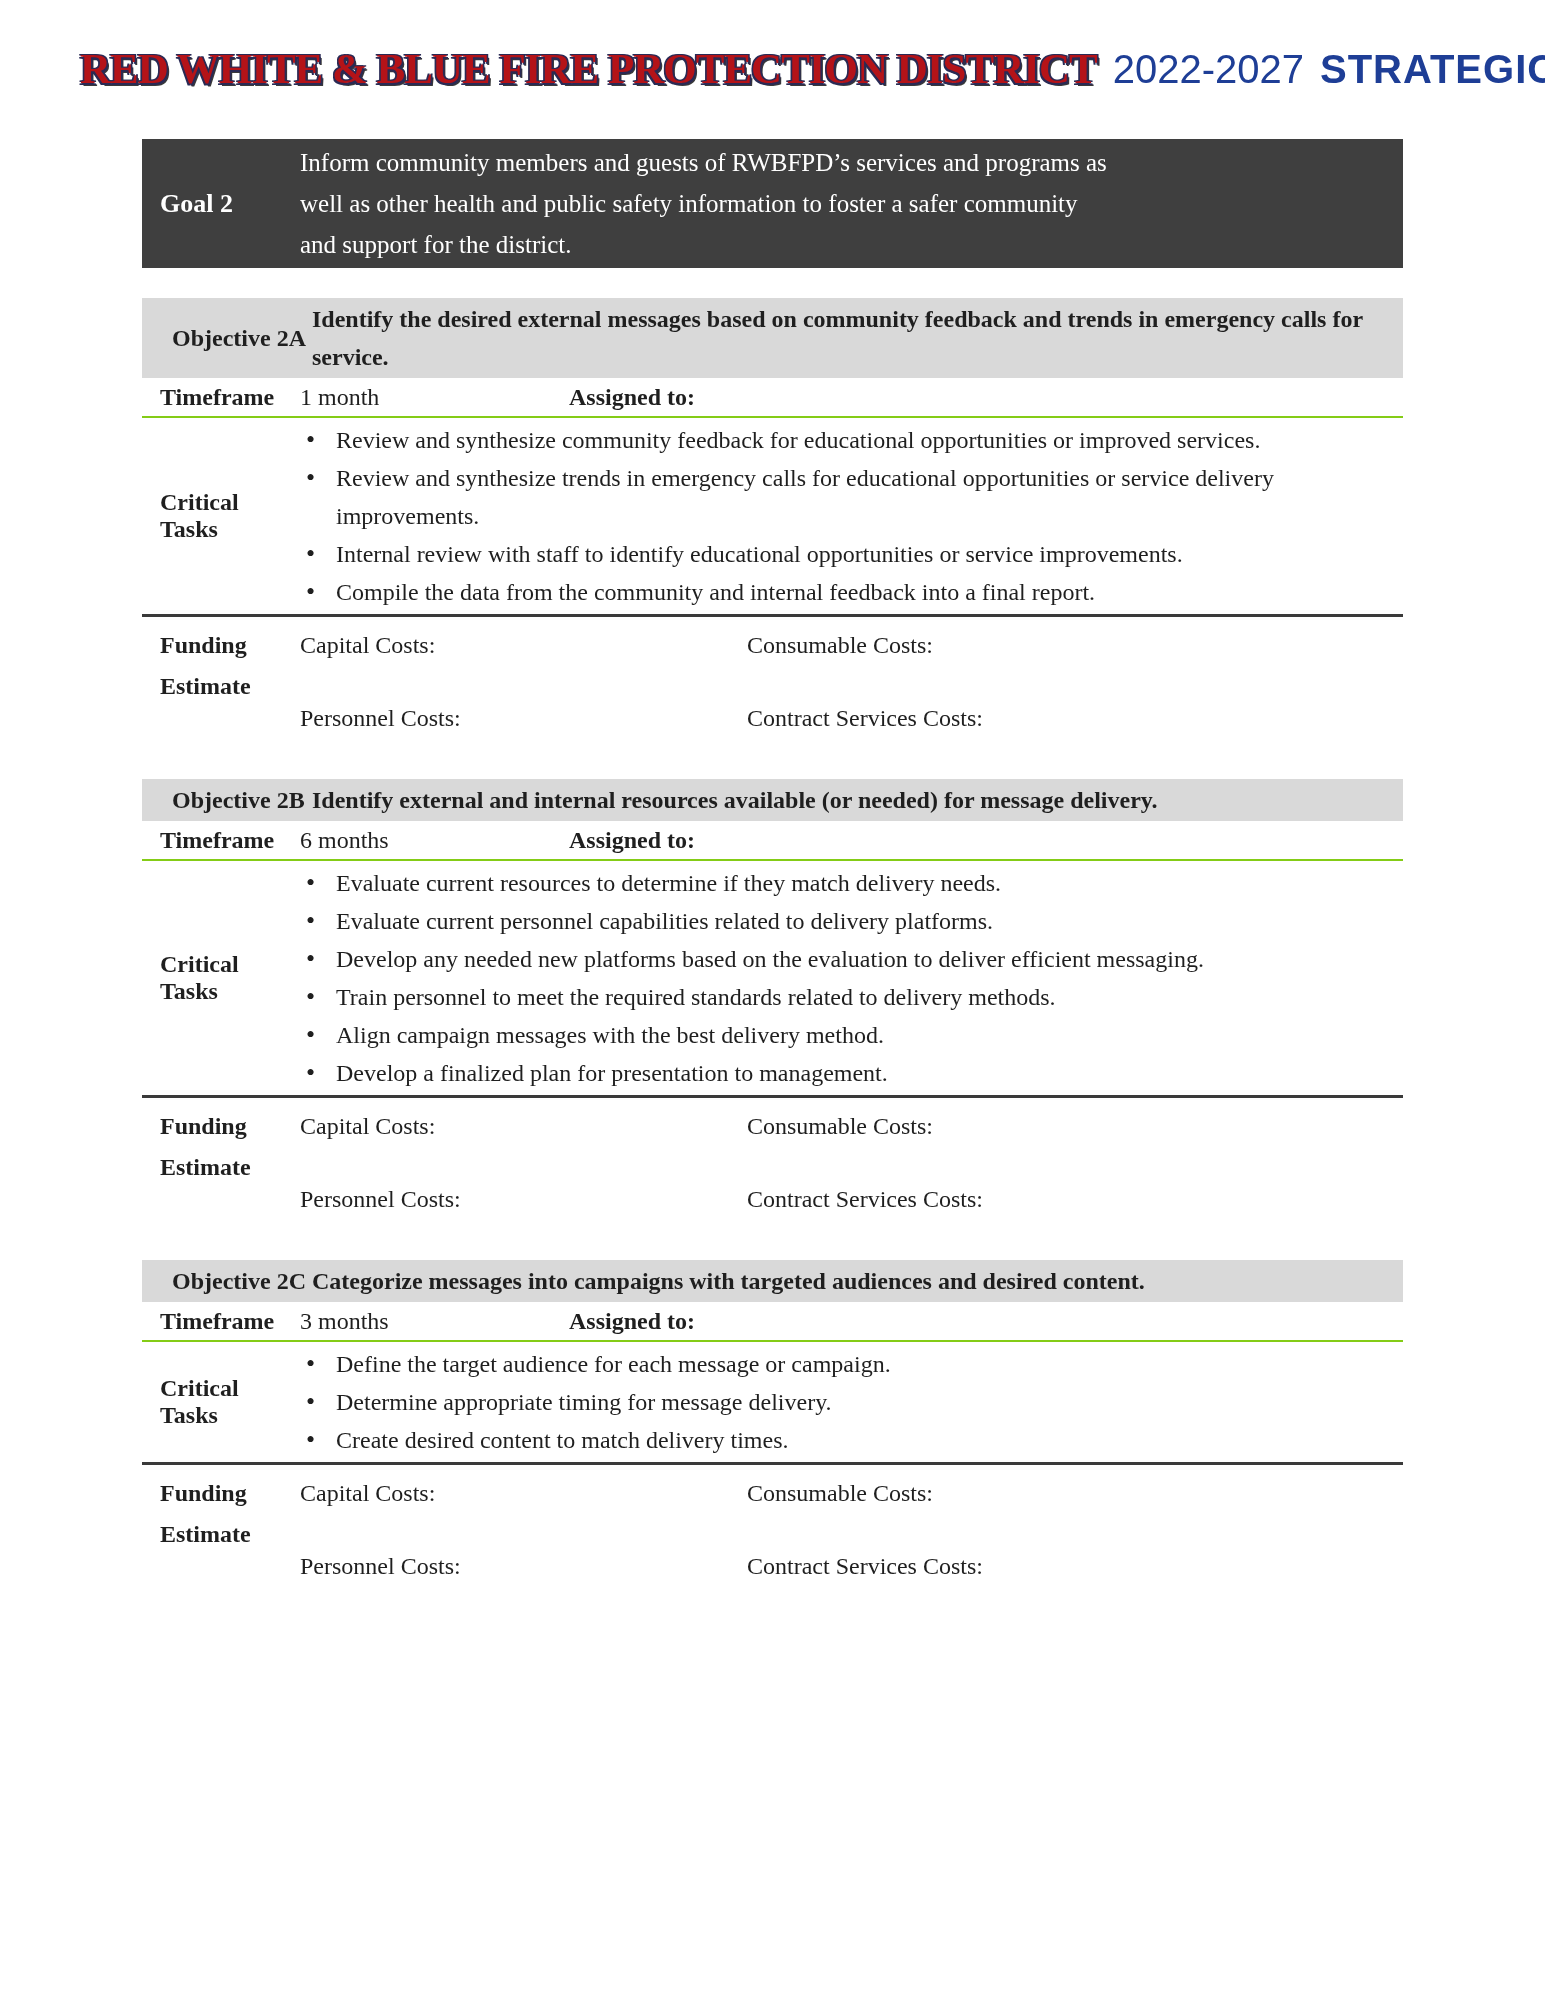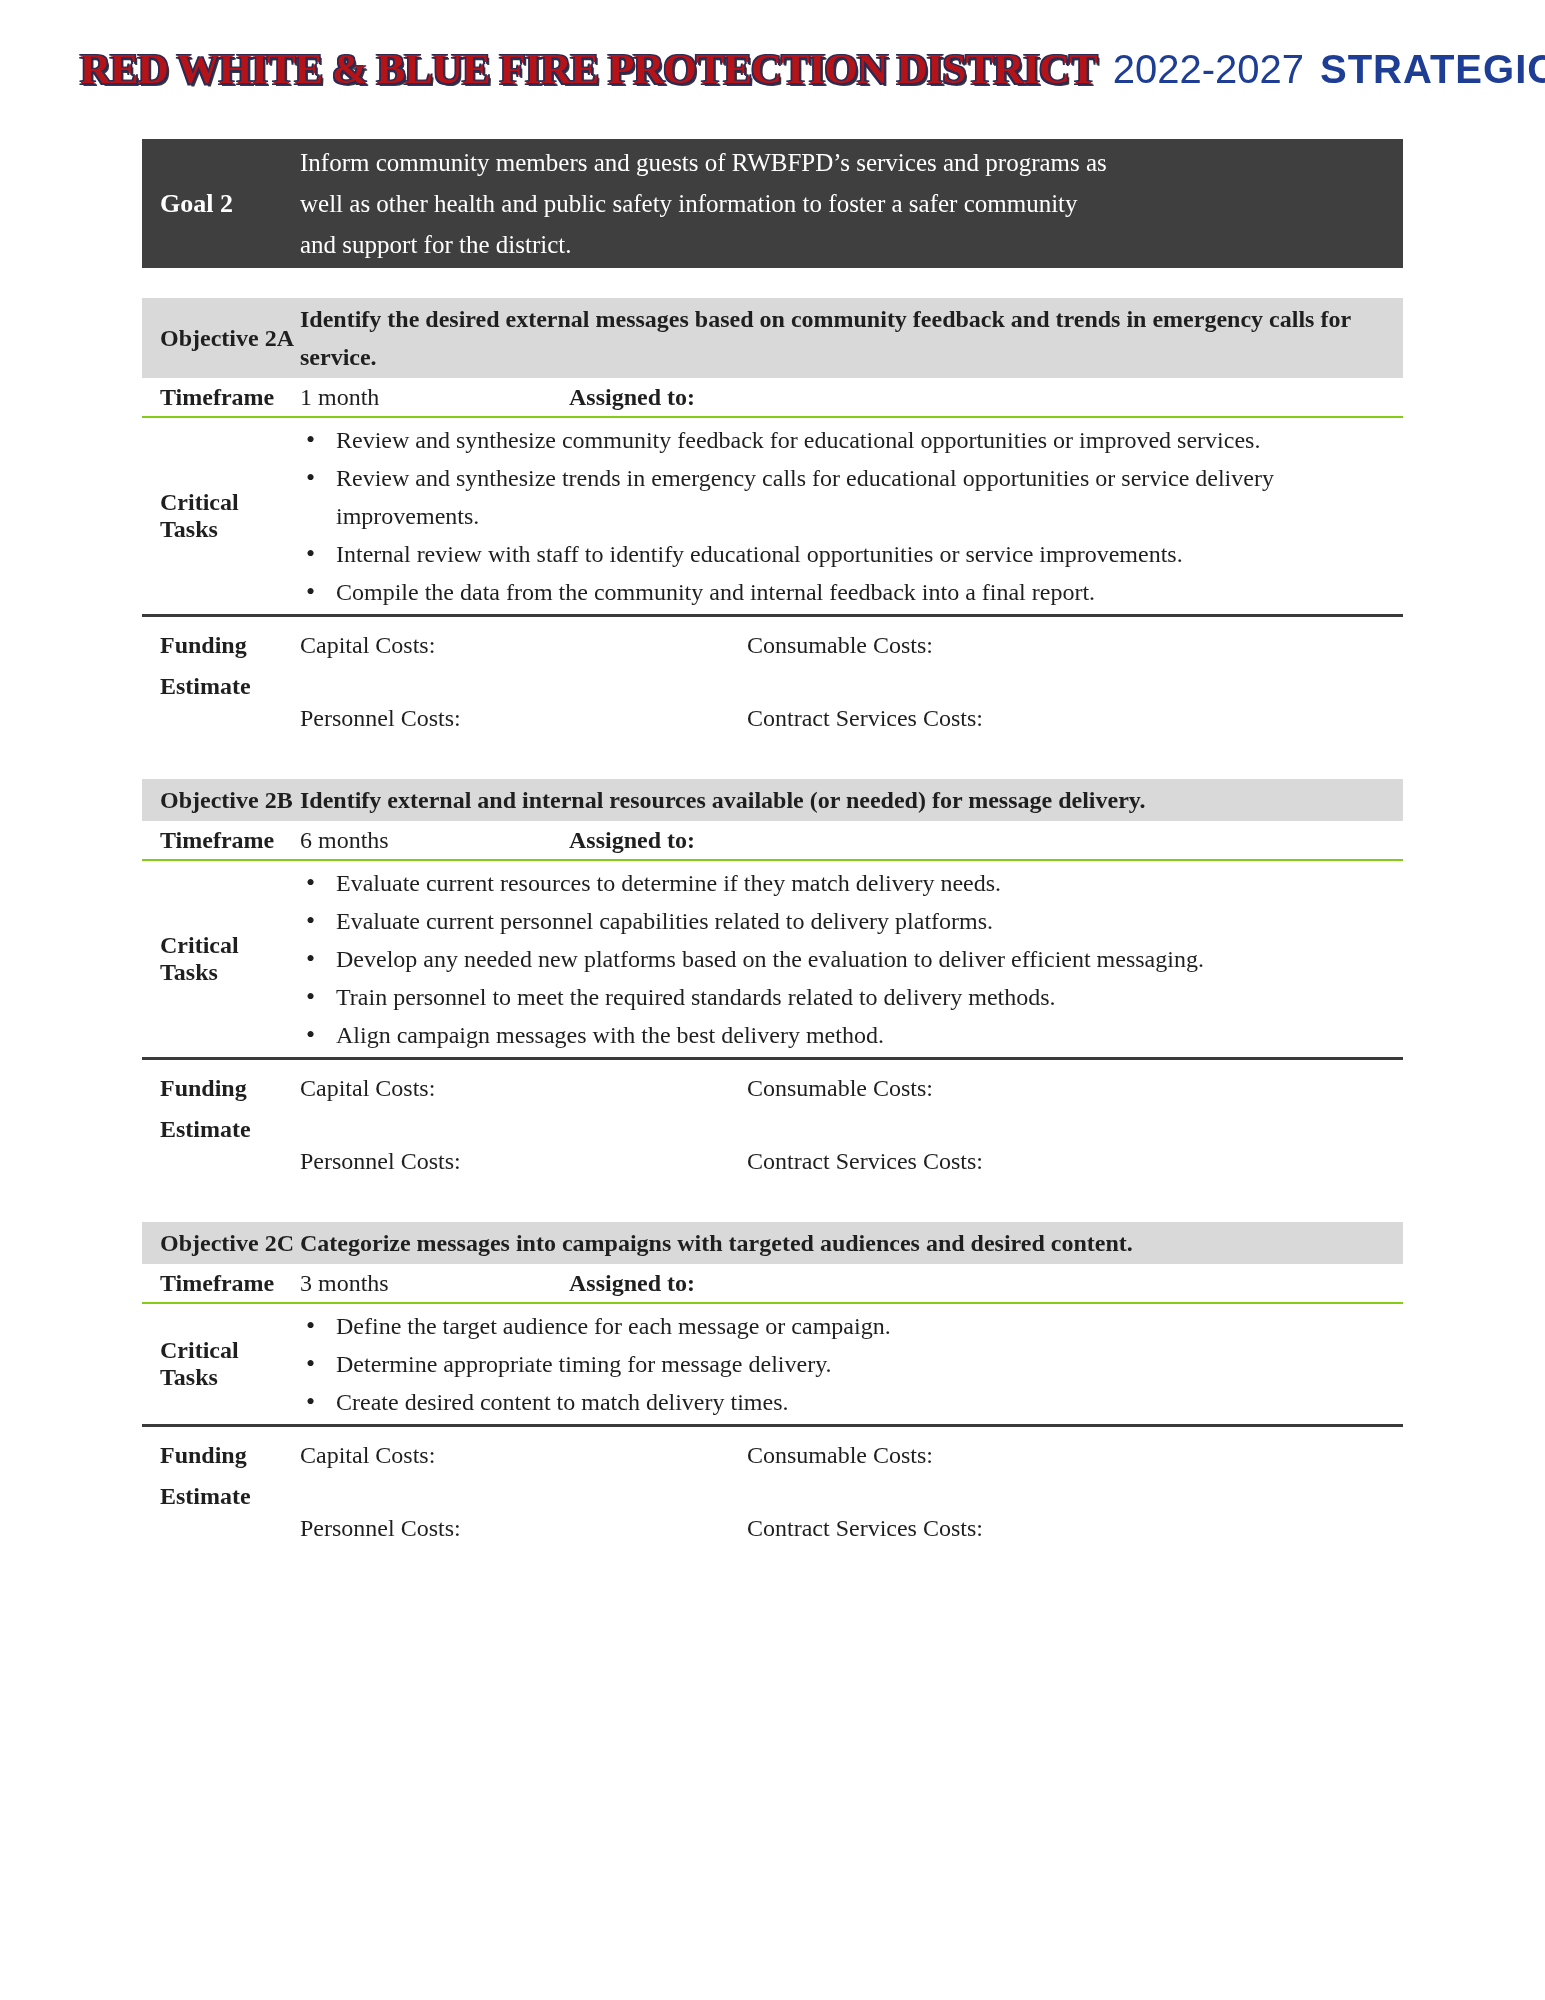--- a/index.html
+++ b/index.html
@@ -45,21 +45,21 @@
   }
   .label-cell {
     flex:0 0 158px; padding-left:18px;
     font-weight:bold;
   }
   .goal-row .label-cell { align-self:center; font-size:26px; }
   .goal-desc { flex:1; max-width:810px; line-height:41px; font-size:25px; }
 
   .obj-section { margin-top:30px; }
   .obj-head {
-    display:flex; background:#d9d9d9; padding:2px 0;
+    display:flex; background:#d9d9d9; padding:2px 12px;
   }
   .obj-head .label-cell { align-self:center; }
   .obj-desc { flex:1; font-weight:bold; line-height:38px; }
 
   .tf-row {
     display:flex; align-items:baseline;
     border-bottom:2px solid #84cc16;
     line-height:38px;
   }
   .tf-value { flex:0 0 269px; font-weight:normal; }
@@ -175,20 +175,21 @@
         <div class="tf-assigned">Assigned to:</div>
       </div>
       <div class="tasks-row">
         <div class="label-cell">Critical Tasks</div>
         <ul class="task-list">
           <li>Evaluate current resources to determine if they match delivery needs.</li>
           <li>Evaluate current personnel capabilities related to delivery platforms.</li>
           <li>Develop any needed new platforms based on the evaluation to deliver efficient messaging.</li>
           <li>Train personnel to meet the required standards related to delivery methods.</li>
           <li>Align campaign messages with the best delivery method.</li>
+          <li>Develop a finalized plan for presentation to management.</li>
         </ul>
       </div>
       <div class="fund-row">
         <div class="fund-labels">
           <div>Funding</div>
           <div>Estimate</div>
         </div>
         <div class="fund-grid">
           <div>Capital Costs:</div>
           <div>Consumable Costs:</div>

